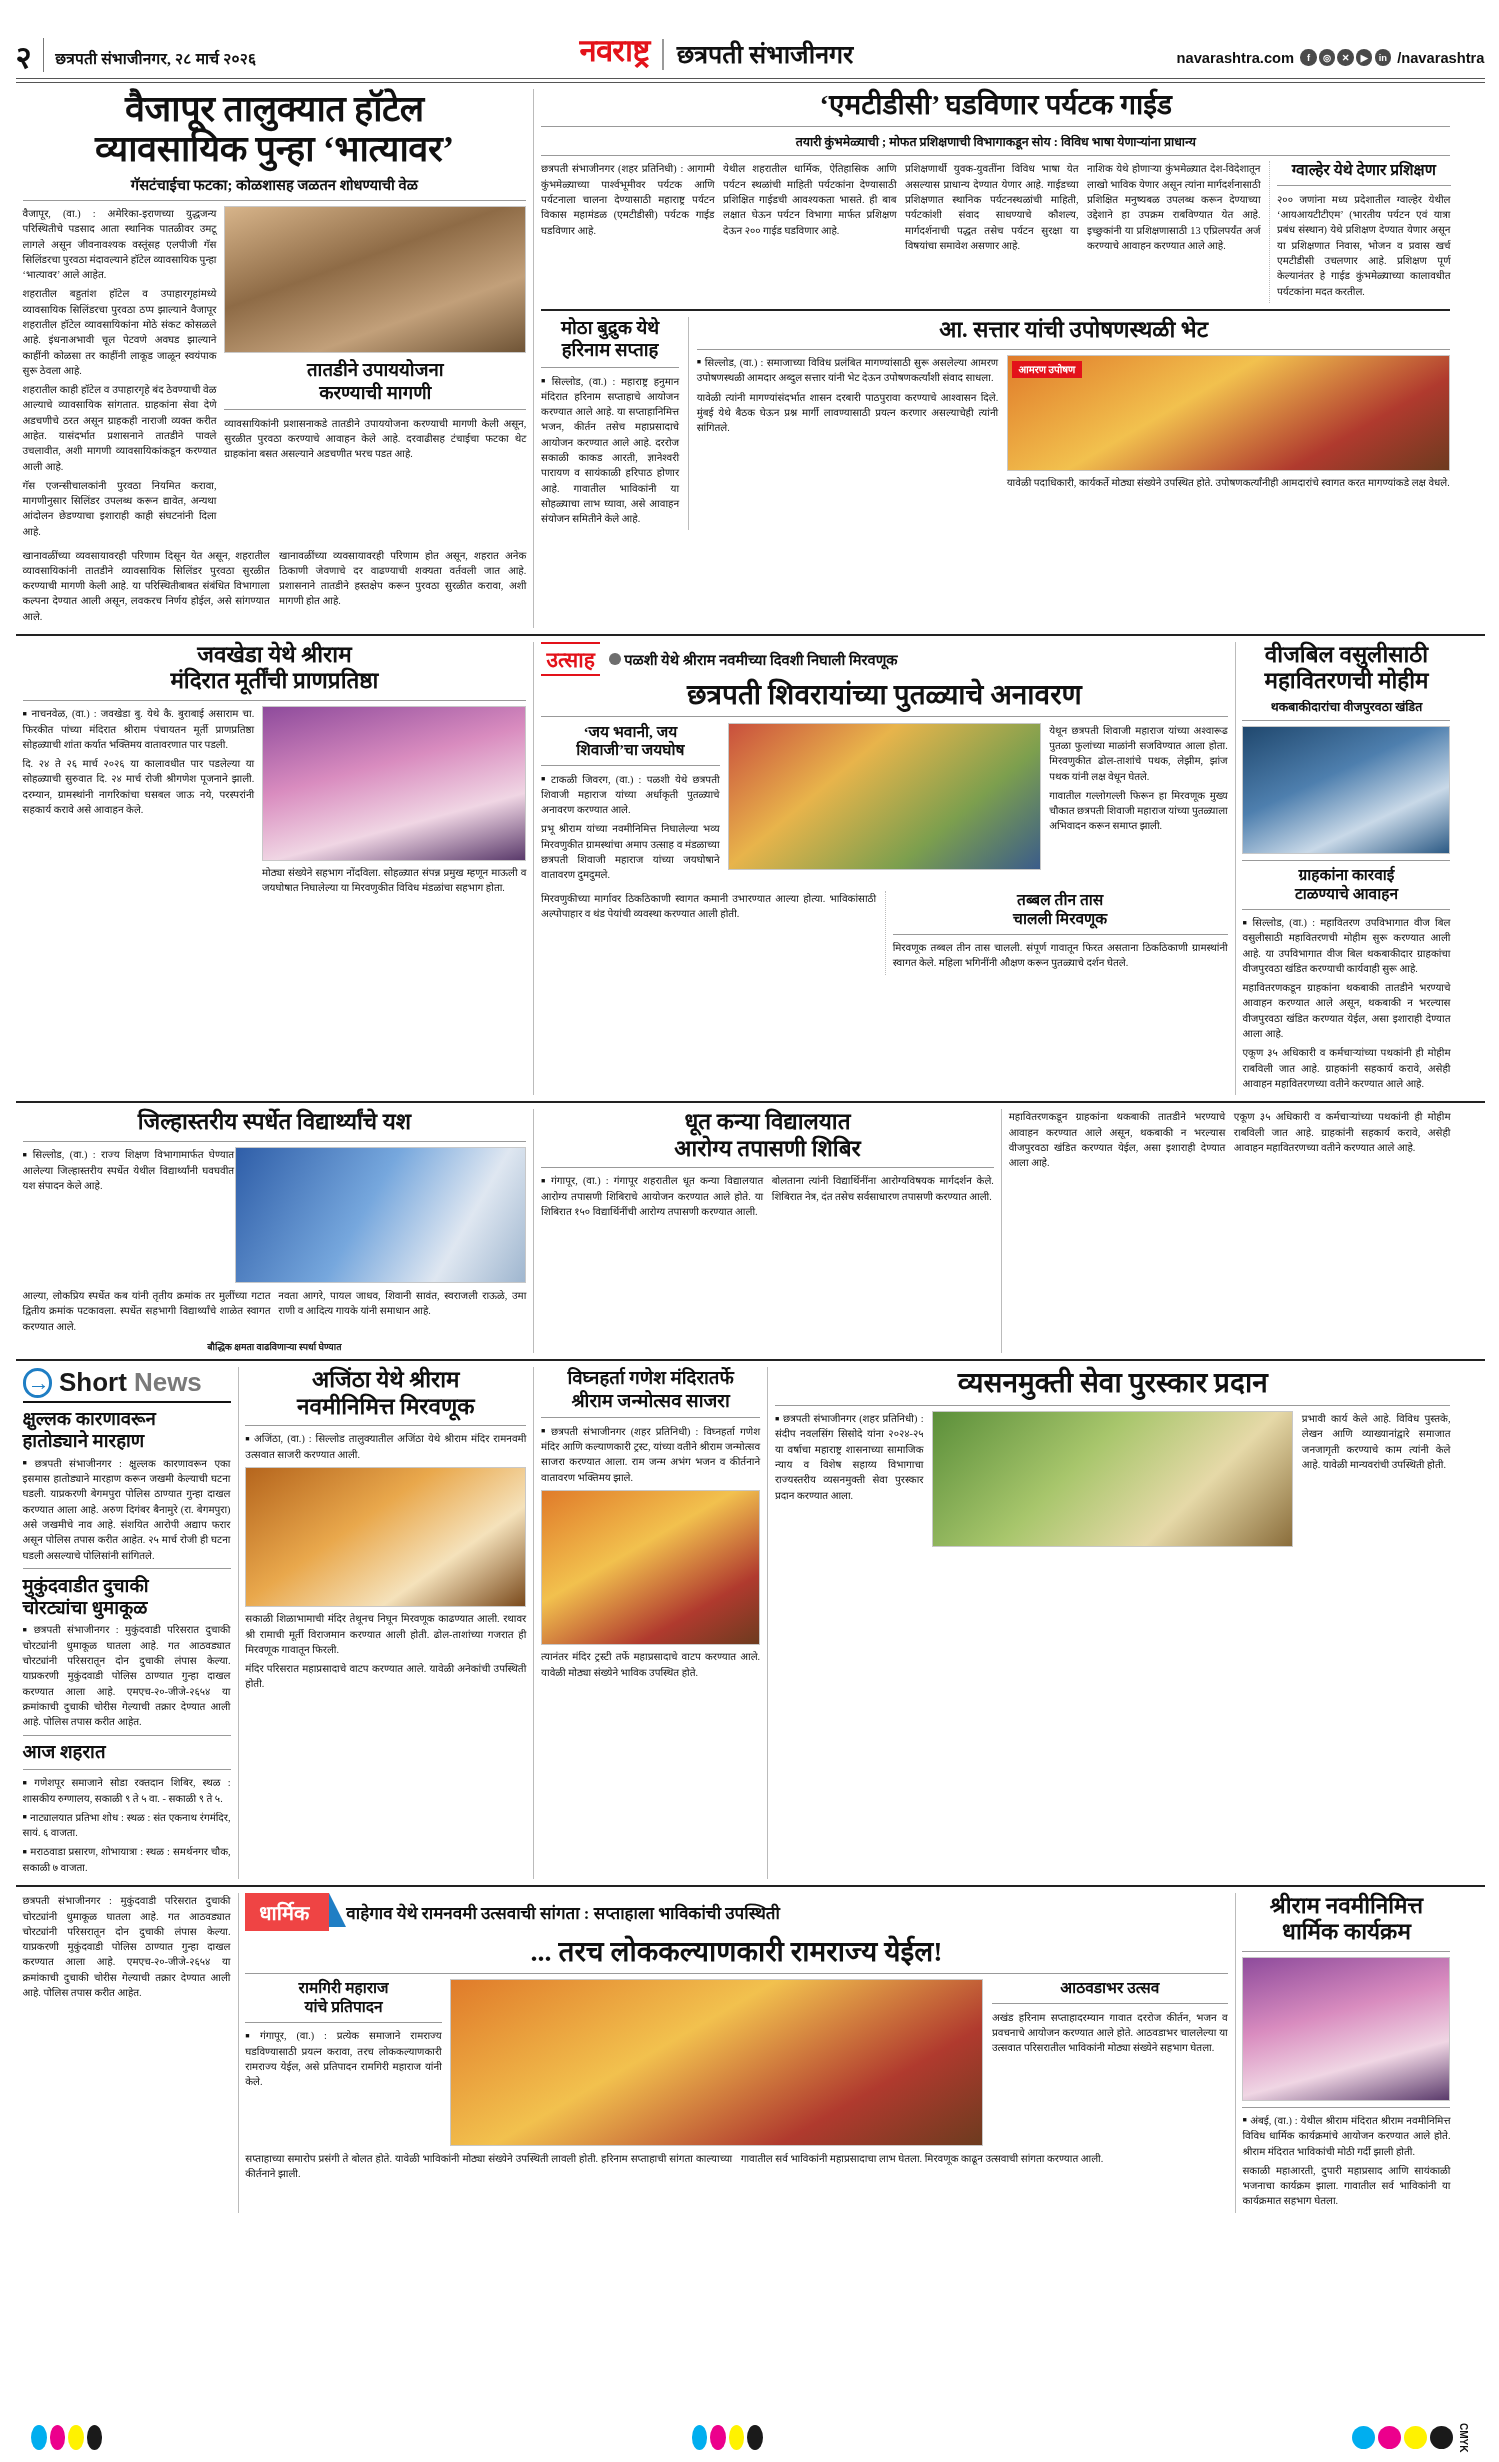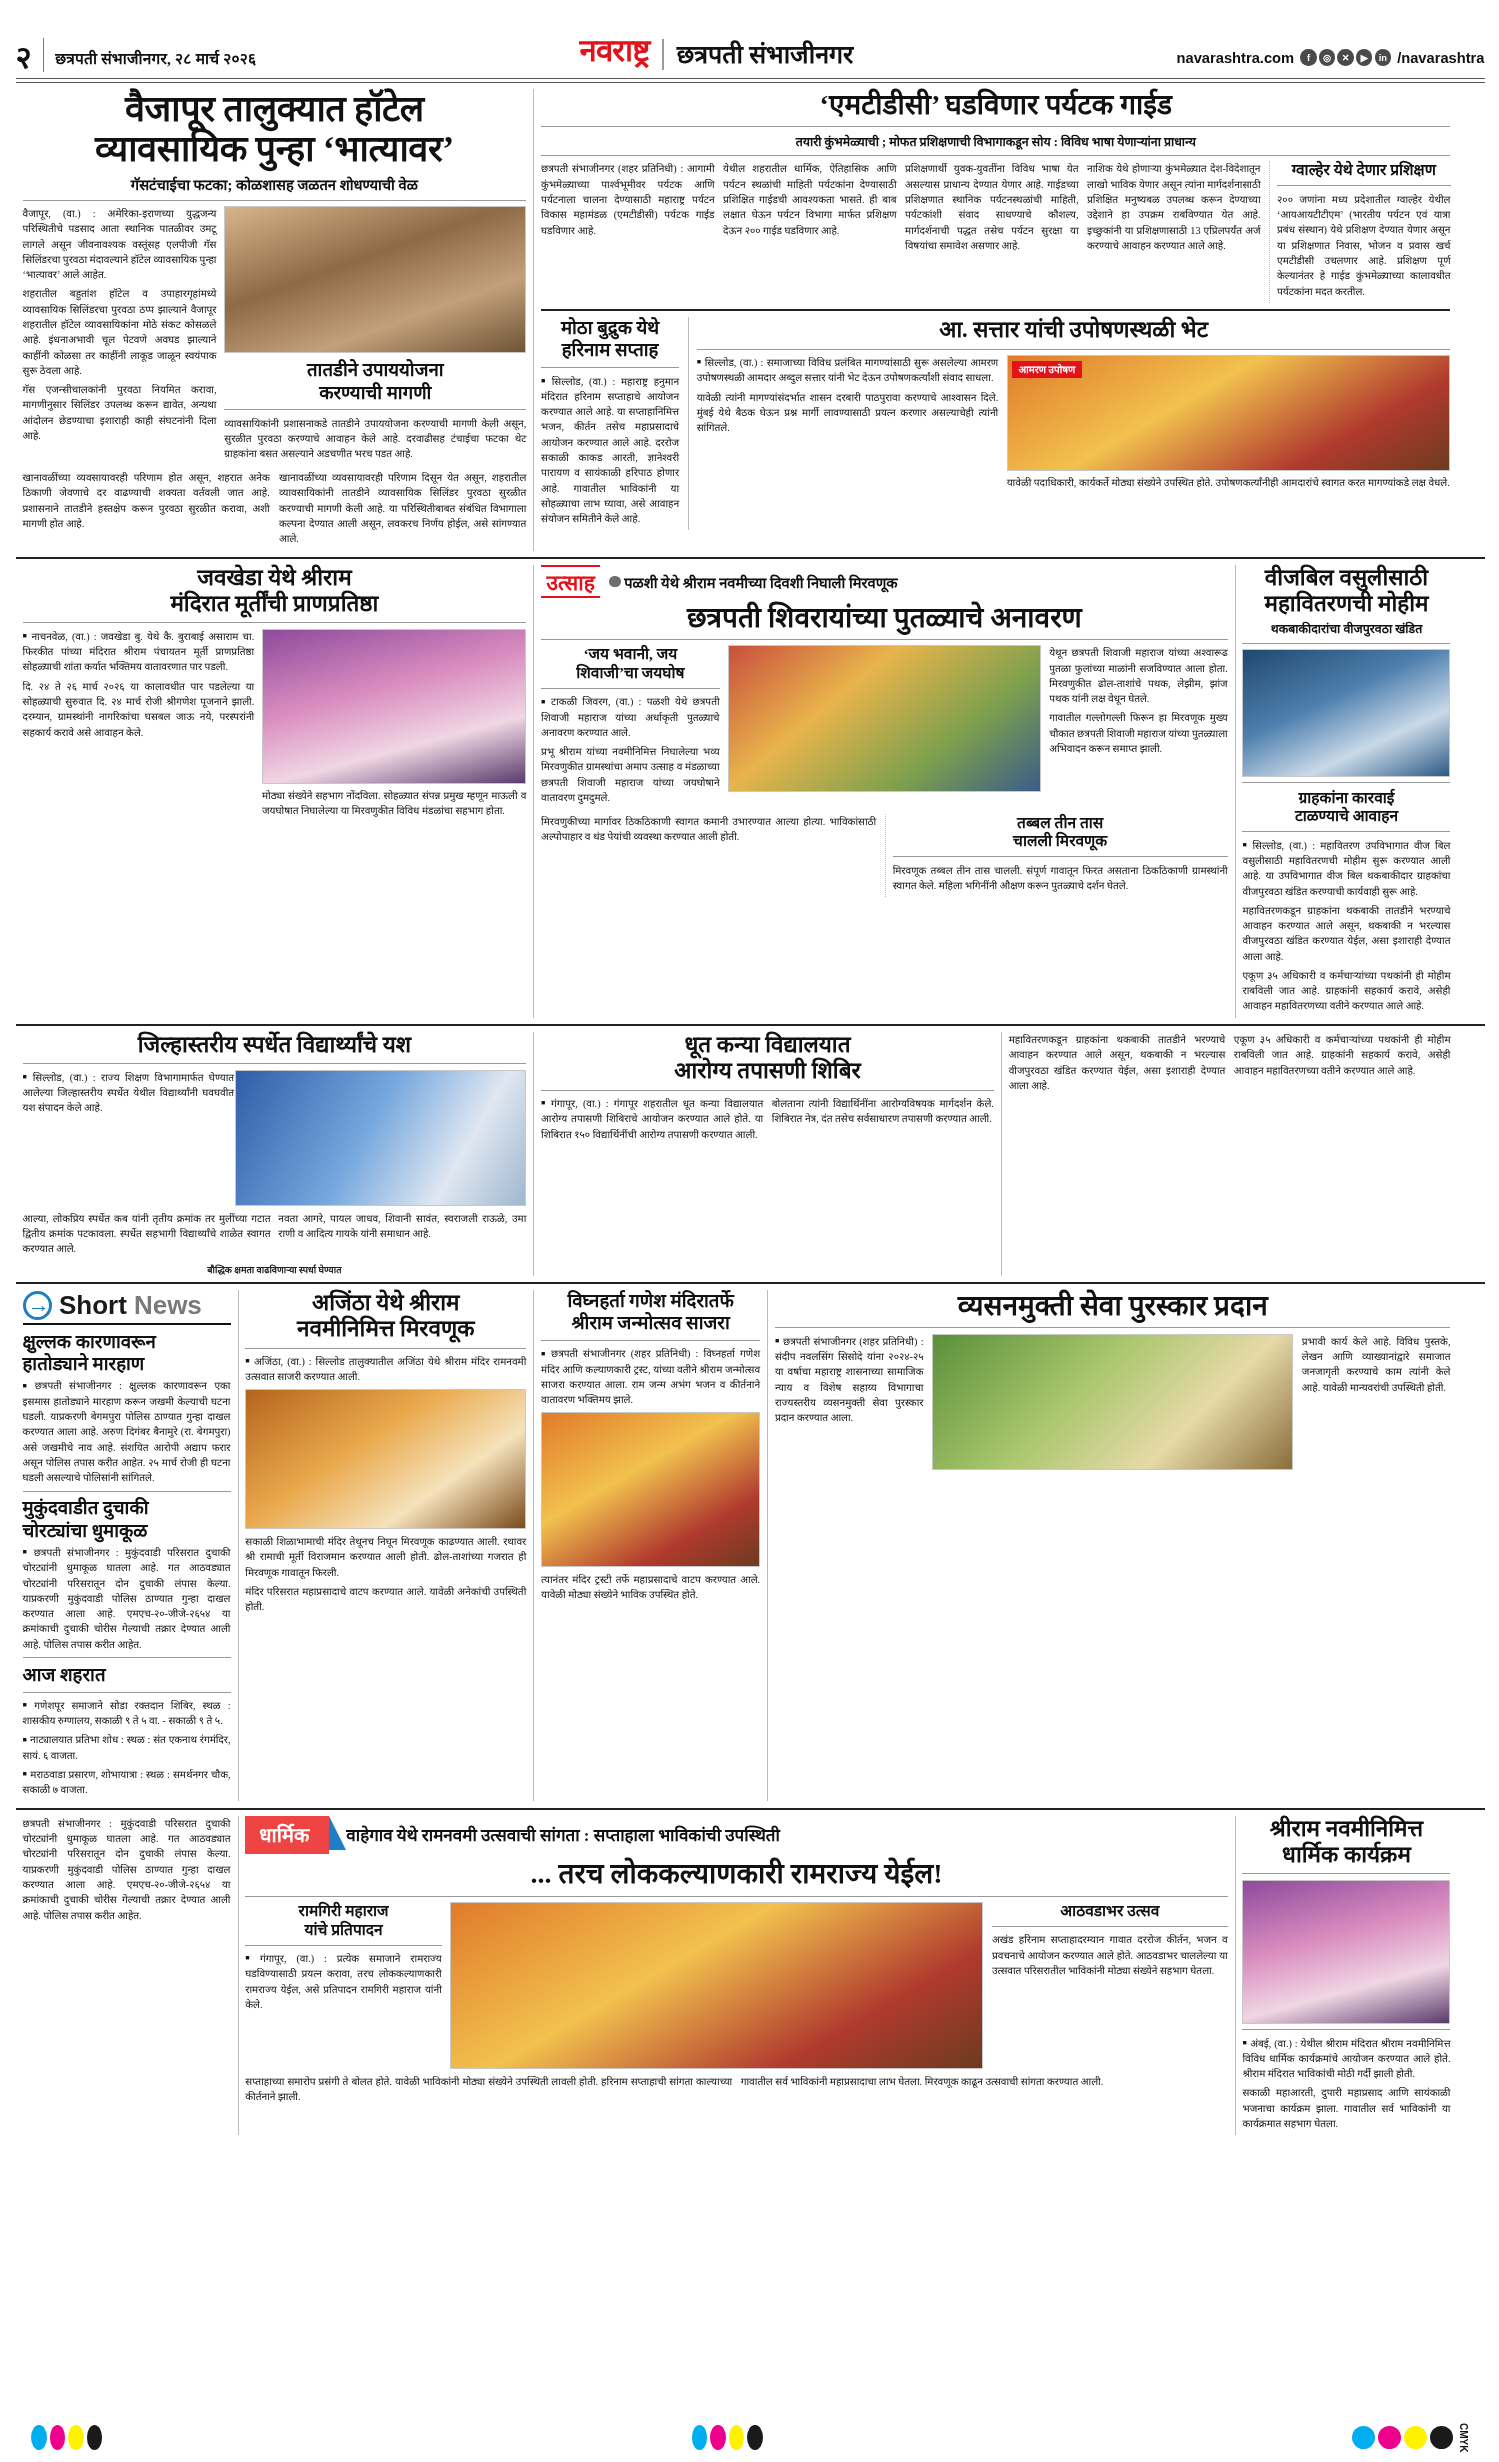--- a/index.html
+++ b/index.html
@@ -123,37 +123,38 @@
     <div class="col" style="grid-column:1 / span 3;">
       <h1 class="head-xl ctr">वैजापूर तालुक्यात हॉटेल</h1>
       <h1 class="head-xl ctr">व्यावसायिक पुन्हा ‘भात्यावर’</h1>
       <div class="deck">गॅसटंचाईचा फटका; कोळशासह जळतन शोधण्याची वेळ</div>
       <div class="hr-thin"></div>
 
       <div style="display:flex; gap:7.8px;">
         <div style="flex:0 0 194px;">
           <p class="body">वैजापूर, (वा.) : अमेरिका-इराणच्या युद्धजन्य परिस्थितीचे पडसाद आता स्थानिक पातळीवर उमटू लागले असून जीवनावश्यक वस्तूंसह एलपीजी गॅस सिलिंडरचा पुरवठा मंदावल्याने हॉटेल व्यावसायिक पुन्हा ‘भात्यावर’ आले आहेत.</p>
           <p class="body">शहरातील बहुतांश हॉटेल व उपाहारगृहांमध्ये व्यावसायिक सिलिंडरचा पुरवठा ठप्प झाल्याने वैजापूर शहरातील हॉटेल व्यावसायिकांना मोठे संकट कोसळले आहे. इंधनाअभावी चूल पेटवणे अवघड झाल्याने काहींनी कोळसा तर काहींनी लाकूड जाळून स्वयंपाक सुरू ठेवला आहे.</p>
+          <p class="body">शहरातील काही हॉटेल व उपाहारगृहे बंद ठेवण्याची वेळ आल्याचे व्यावसायिक सांगतात. ग्राहकांना सेवा देणे अडचणीचे ठरत असून ग्राहकही नाराजी व्यक्त करीत आहेत. यासंदर्भात प्रशासनाने तातडीने पावले उचलावीत, अशी मागणी व्यावसायिकांकडून करण्यात आली आहे.</p>
           <p class="body">गॅस एजन्सीचालकांनी पुरवठा नियमित करावा, मागणीनुसार सिलिंडर उपलब्ध करून द्यावेत, अन्यथा आंदोलन छेडण्याचा इशाराही काही संघटनांनी दिला आहे.</p>
         </div>
         <div style="flex:1 1 auto;">
           <div class="ph ph1 photo" style="height:147px;"></div>
           <div style="display:flex; gap:7.8px; margin-top:6.2px;">
             <div style="flex:1 1 0;">
               <h3 class="head-s ctr">तातडीने उपाययोजना</h3>
               <h3 class="head-s ctr">करण्याची मागणी</h3>
               <div class="hr-thin"></div>
               <p class="body">व्यावसायिकांनी प्रशासनाकडे तातडीने उपाययोजना करण्याची मागणी केली असून, सुरळीत पुरवठा करण्याचे आवाहन केले आहे. दरवाढीसह टंचाईचा फटका थेट ग्राहकांना बसत असल्याने अडचणीत भरच पडत आहे.</p>
             </div>
           </div>
         </div>
       </div>
       <div style="display:flex; gap:9.3px; margin-top:4.7px;">
+        <p class="body" style="flex:1 1 0;">खानावळींच्या व्यवसायावरही परिणाम दिसून येत असून, शहरातील व्यावसायिकांनी तातडीने व्यावसायिक सिलिंडर पुरवठा सुरळीत करण्याची मागणी केली आहे. या परिस्थितीबाबत संबंधित विभागाला कल्पना देण्यात आली असून, लवकरच निर्णय होईल, असे सांगण्यात आले.</p>
         <p class="body" style="flex:1 1 0;">खानावळींच्या व्यवसायावरही परिणाम होत असून, शहरात अनेक ठिकाणी जेवणाचे दर वाढण्याची शक्यता वर्तवली जात आहे. प्रशासनाने तातडीने हस्तक्षेप करून पुरवठा सुरळीत करावा, अशी मागणी होत आहे.</p>
-        <p class="body" style="flex:1 1 0;">खानावळींच्या व्यवसायावरही परिणाम दिसून येत असून, शहरातील व्यावसायिकांनी तातडीने व्यावसायिक सिलिंडर पुरवठा सुरळीत करण्याची मागणी केली आहे. या परिस्थितीबाबत संबंधित विभागाला कल्पना देण्यात आली असून, लवकरच निर्णय होईल, असे सांगण्यात आले.</p>
       </div>
     </div>
 
     <div class="vrule"></div>
 
     <div class="col" style="grid-column:5 / span 7;">
       <h2 class="head-l ctr">‘एमटीडीसी’ घडविणार पर्यटक गाईड</h2>
       <div class="hr-thin"></div>
       <div class="deck-sm">तयारी कुंभमेळ्याची ; मोफत प्रशिक्षणाची विभागाकडून सोय : विविध भाषा येणाऱ्यांना प्राधान्य</div>
       <div class="hr-thin"></div>

